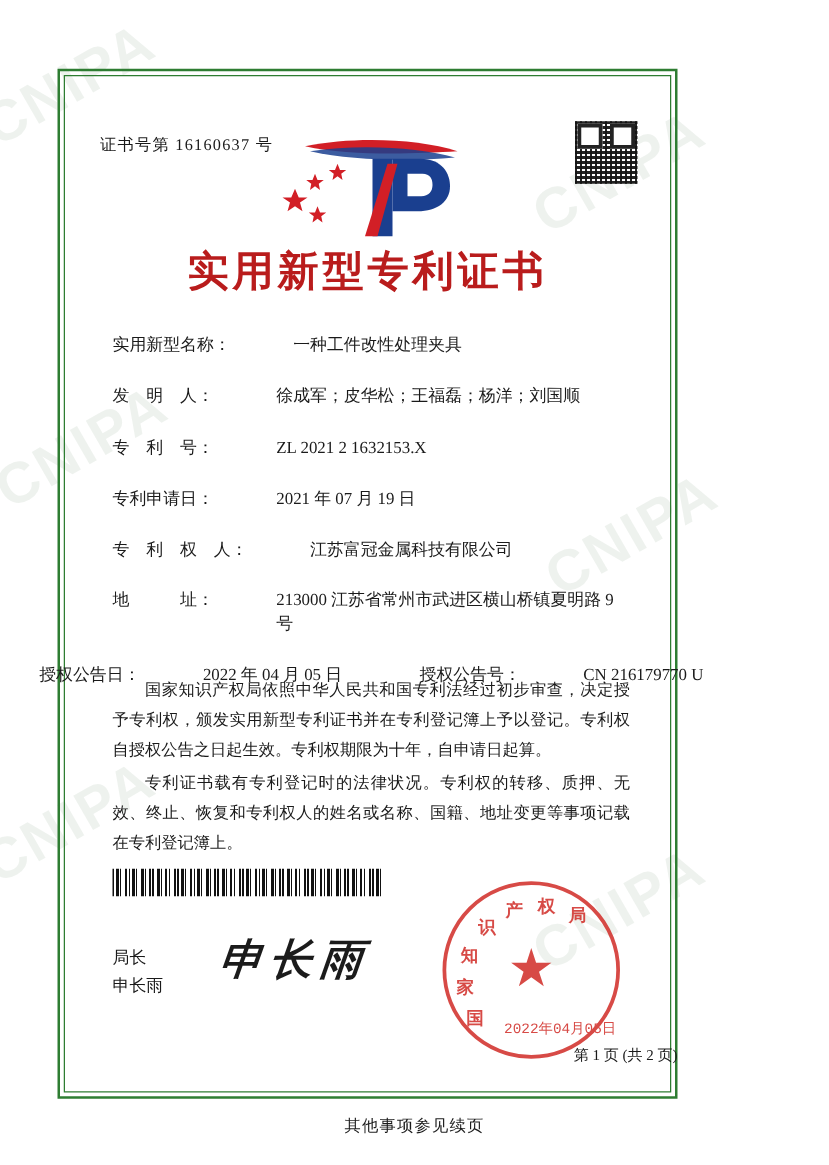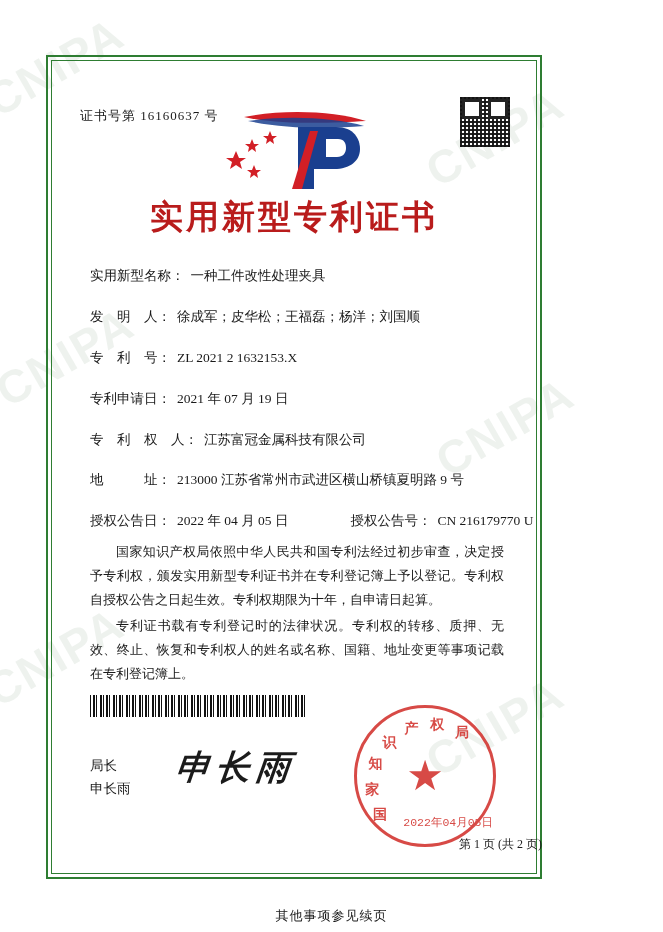--- a/index.html
+++ b/index.html
@@ -126,28 +126,30 @@
     left: 44px;
     right: 38px;
     top: 212px;
     font-size: 13.5px;
   }
   .field-row {
     display: flex;
     align-items: baseline;
     margin-bottom: 22px;
     line-height: 1.4;
+    justify-content: center;
   }
   .field-label {
     flex: 0 0 auto;
     white-space: pre;
   }
   .field-value {
     flex: 1 1 auto;
     padding-left: 6px;
+    margin-left: 44px;
   }
   .field-row.two-col .field-value {
     flex: 0 0 auto;
     padding-left: 6px;
   }
   .spacer-mid {
     flex: 0 0 62px;
   }
 
   
@@ -248,21 +250,21 @@
     position: absolute;
     left: 0; right: 0;
     bottom: 26px;
     text-align: right;
     font-size: 12px;
   }
 
   .bottom-note {
     position: absolute;
     left: 0; right: 0;
-    bottom: 7px;
+    bottom: 22px;
     text-align: center;
     font-size: 13px;
     letter-spacing: 1px;
   }
 </style>
 </head>
 <body>
 
 <div class="watermark-layer">
   <div class="wm" style="left:-20px; top:40px; font-size:46px;">CNIPA</div>

